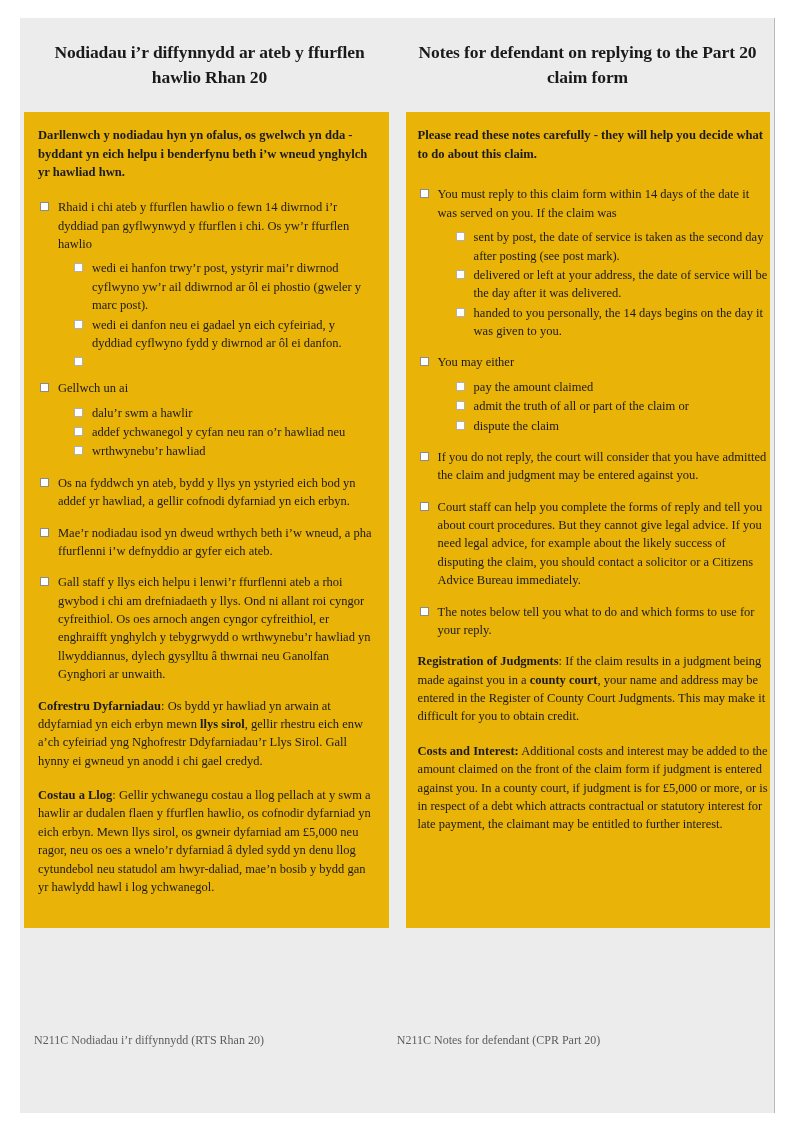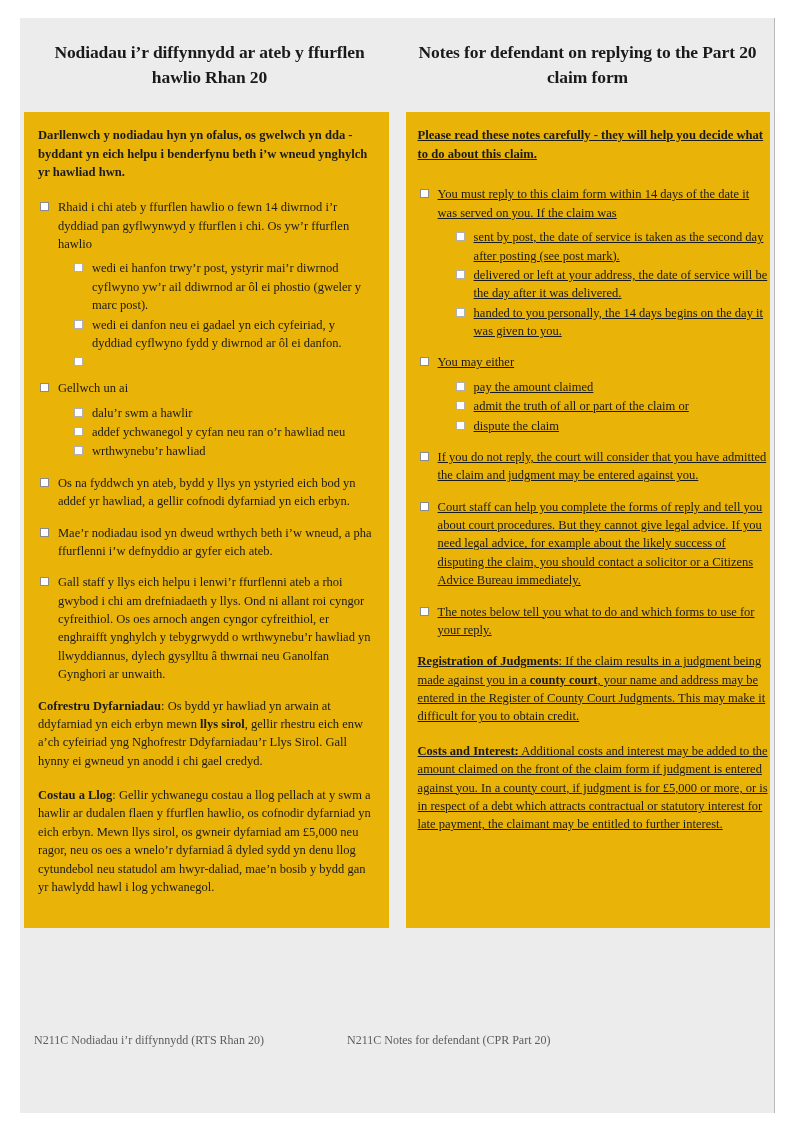--- a/index.html
+++ b/index.html
@@ -45,21 +45,21 @@
     padding: 0 4px 0 4px;
     gap: 17px;
   }
   .panel {
     background: #eab308;
     width: 368px;
     box-sizing: border-box;
     padding: 14px 14px 16px 14px;
     min-height: 755px;
   }
-  .panel.english { padding-left: 12px; padding-right: 2px; text-decoration: underline; }
+  .panel.english { padding-left: 12px; padding-right: 2px; }
 
   .lead {
     font-weight: bold;
     font-size: 12.6px;
     line-height: 1.5;
     margin: 0 0 16px 0;
   }
   .panel.english .lead { margin-bottom: 22px; }
 
   .bullet {
@@ -105,21 +105,21 @@
     position: absolute;
     left: 0;
     top: 1015px;
     width: 630px;
     display: flex;
     font-size: 12px;
     color: #5d5d5d;
   }
   .footer-item { width: 50%; box-sizing: border-box; }
   .footer-item.welsh { padding-left: 14px; }
-  .footer-item.english { padding-left: 12px; }
+  .footer-item.english { padding-left: 12px; text-align: center; }
 </style>
 </head>
 <body>
 
 <div class="page">
 
   <div class="titles">
     <div class="title welsh">Nodiadau i’r diffynnydd ar ateb y ffurflen hawlio Rhan 20</div>
     <div class="title english">Notes for defendant on replying to the Part 20 claim form</div>
   </div>

